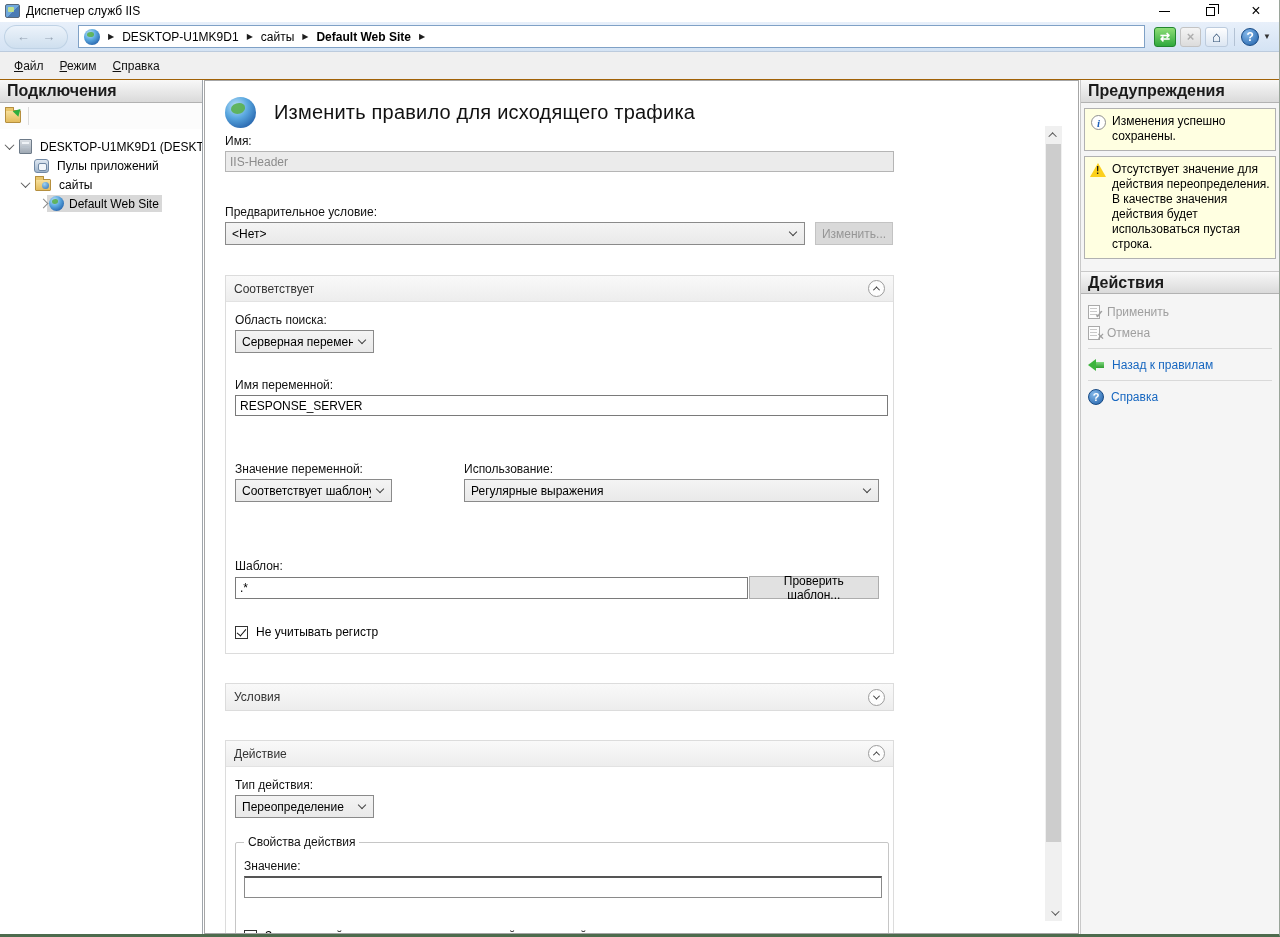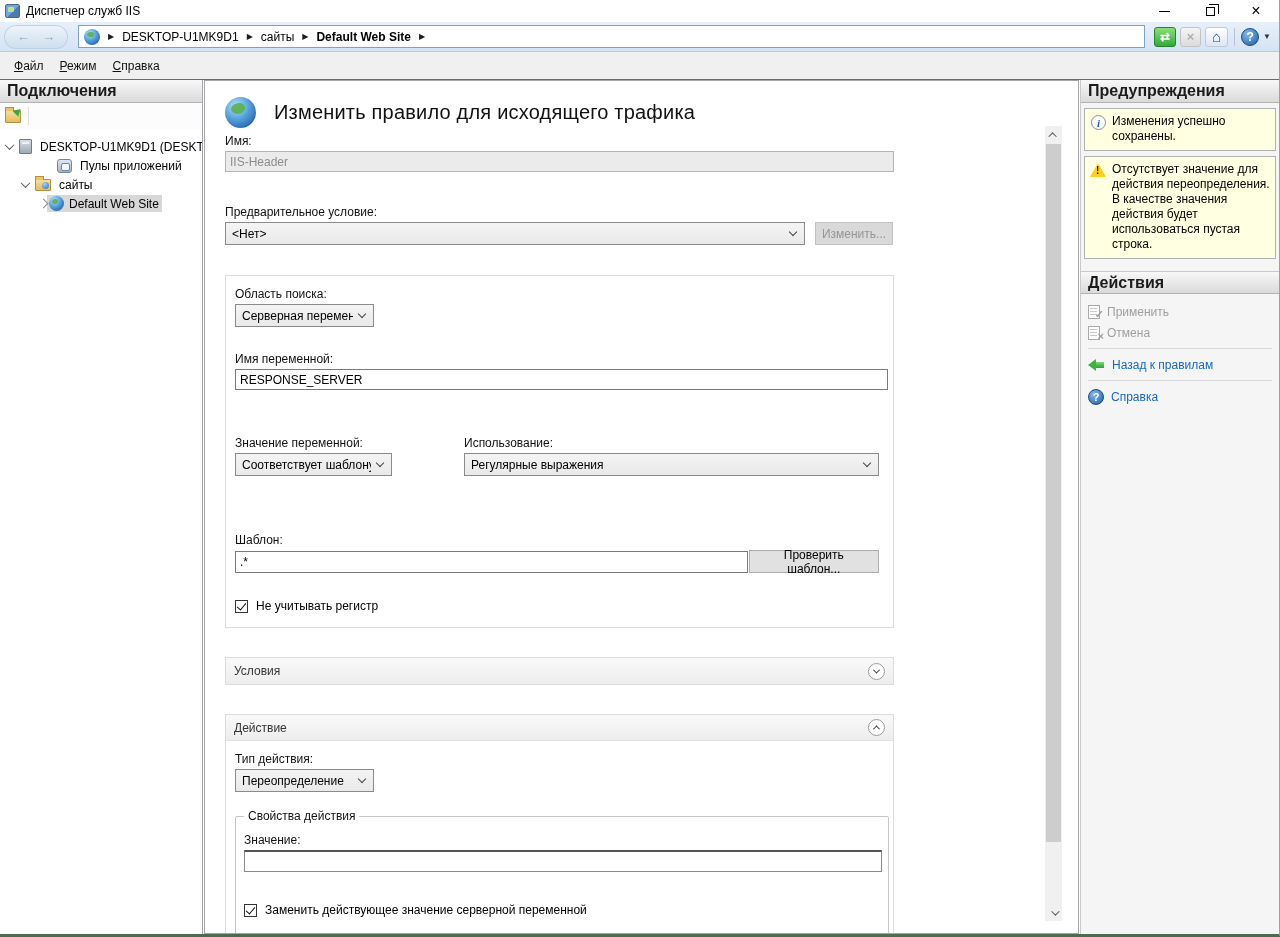--- a/index.html
+++ b/index.html
@@ -202,21 +202,21 @@
     <div class="conn-toolbar">
       <span class="icon-conn-folder"></span>
       <span class="tb-sep"></span>
     </div>
     <div class="tree">
       <div class="tree-row" style="padding-left:6px;">
         <span class="chev down"></span>
         <span class="tree-icon icon-server"></span>
         <span class="tree-label">DESKTOP-U1MK9D1 (DESKTOP</span>
       </div>
-      <div class="tree-row" style="padding-left:34px;margin-left:23px;">
+      <div class="tree-row" style="padding-left:34px;">
         <span class="tree-icon icon-apppool" style="margin-left:0;"></span>
         <span class="tree-label">Пулы приложений</span>
       </div>
       <div class="tree-row" style="padding-left:22px;">
         <span class="chev down"></span>
         <span class="tree-icon icon-folder"></span>
         <span class="tree-label">сайты</span>
       </div>
       <div class="tree-row selected" style="padding-left:40px;">
         <span class="chev right"></span>
@@ -243,20 +243,26 @@
       <div class="row">
         <div class="selectbox" style="width:580px;">
           <span class="sel-text">&lt;Нет&gt;</span>
           <span class="chev"></span>
         </div>
         <button class="btn disabled" style="margin-left:10px;width:78px;">Изменить...</button>
       </div>
 
       
       <div class="section mt-match">
+        <div class="sec-head">
+          <span class="sec-title">Соответствует</span>
+          <span class="collapse-btn">
+              <span class="chev up"></span>
+            </span>
+        </div>
         <div class="sec-body">
           <label class="f-label">Область поиска:</label>
           <div class="selectbox" style="width:139px;">
             <span class="sel-text">Серверная переменн</span>
             <span class="chev"></span>
           </div>
 
           <label class="f-label mt-varlabel">Имя переменной:</label>
           <input class="textbox" style="width: 653px;" value="RESPONSE_SERVER">
 

